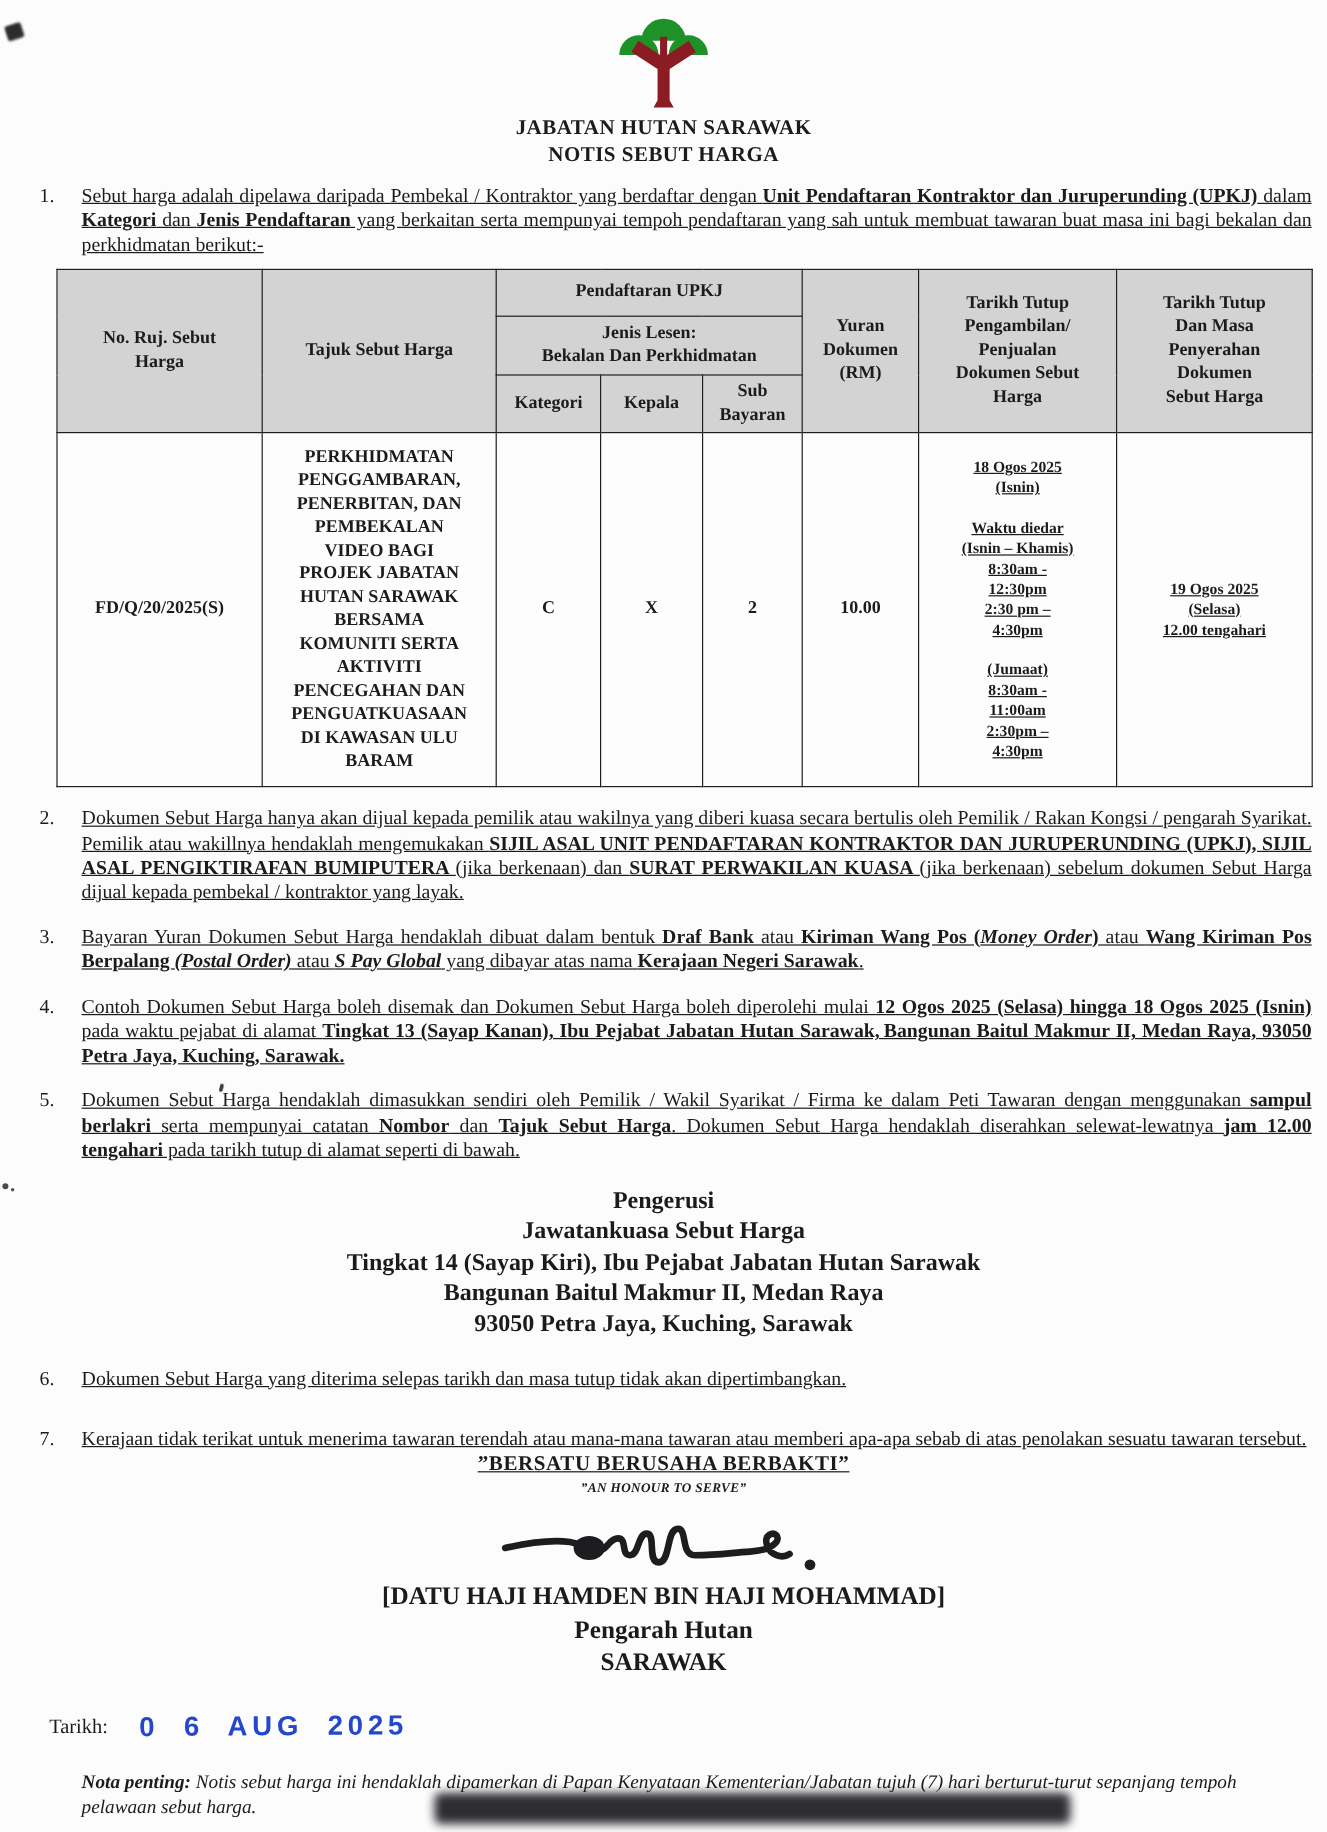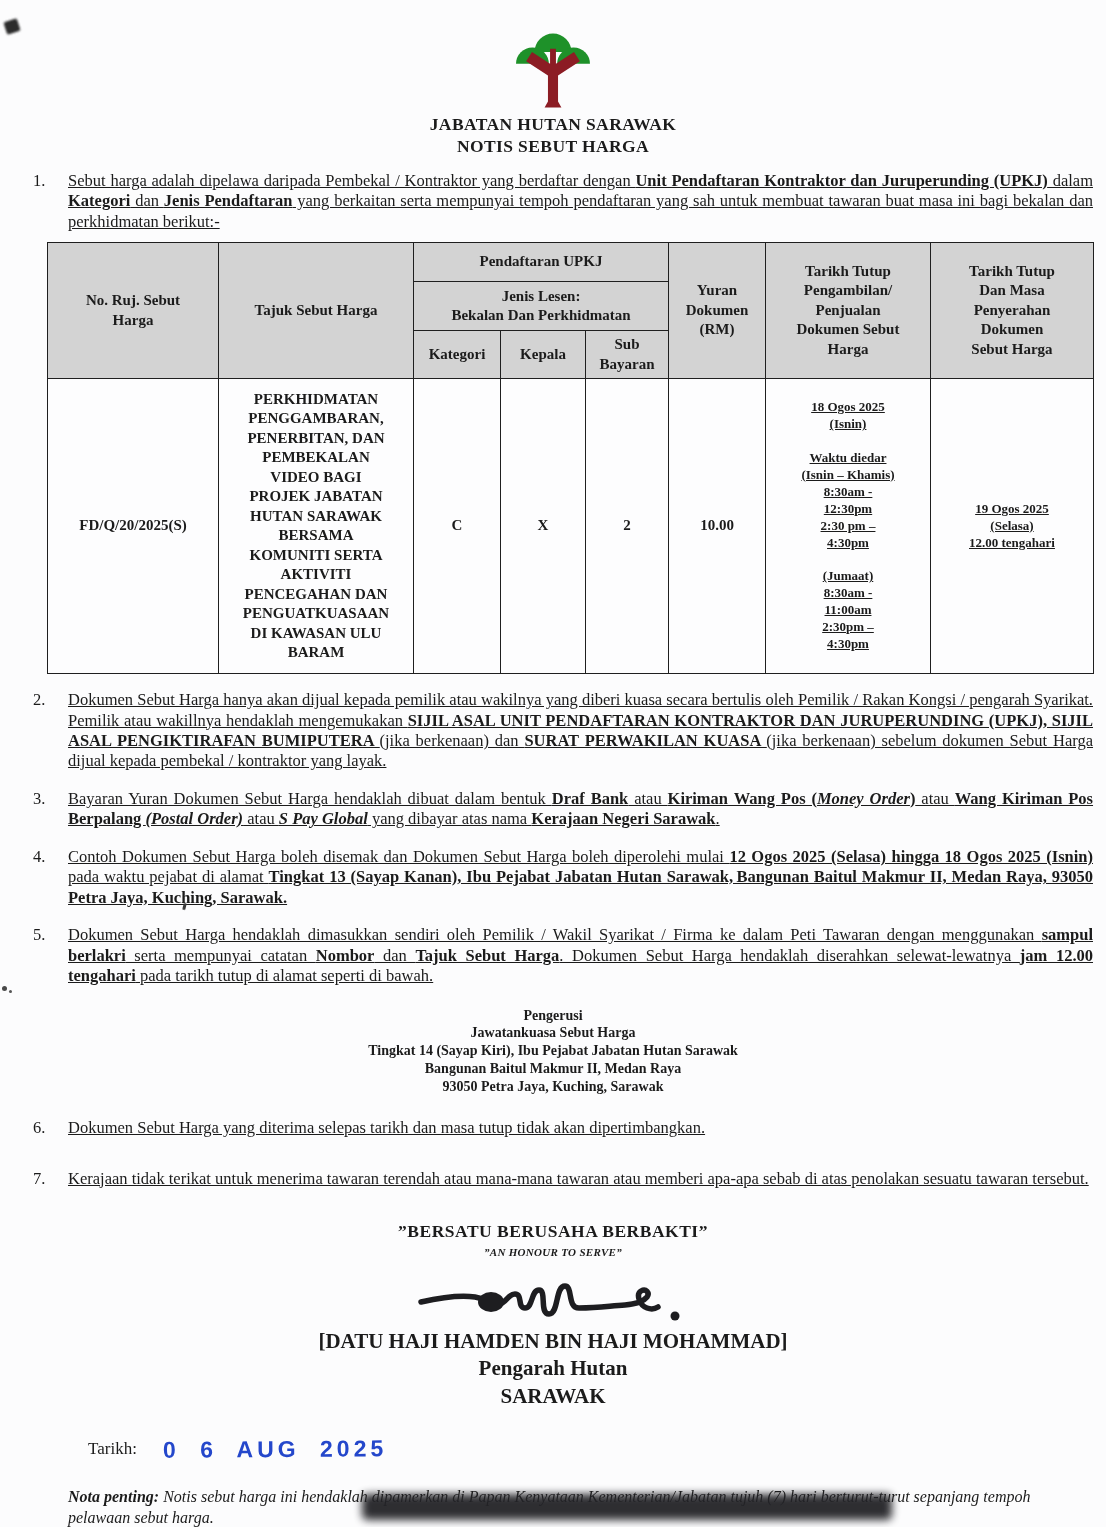--- a/index.html
+++ b/index.html
@@ -6,21 +6,21 @@
   .page{
     position:relative;
     width:1106px;height:1527px;
     margin:0 auto;
     background:#fcfcfd;
     font-family:"Liberation Serif","DejaVu Serif",serif;
     color:#1b1b1b;
     overflow:hidden;
   }
   
-  .hdr{ text-align:center; padding-top:26px; }
+  .hdr{ text-align:center; padding-top:8px; }
   .logo{ display:block; margin:0 auto 4px auto; width:118px; height:84px; }
   .hdr-title{ font-weight:bold; font-size:17.5px; line-height:1.25; letter-spacing:.4px; }
   
   .items{ margin:13px 13px 0 33px; }
   .item{ display:flex; margin-top:17px; }
   .item:first-child{ margin-top:0; }
   .item-num{ width:35px; flex:0 0 35px; font-size:16.5px; }
   .item-text{ flex:1; font-size:16.5px; line-height:1.24; text-align:justify;text-decoration:underline; }
   .b{ font-weight:bold; }
   .i{ font-style:italic; }
@@ -43,28 +43,28 @@
   }
   table.quote th{ background:#d3d3d3; }
   table.quote td{ background:#fdfdfe; }
   tr.hdr-row1 th{ height:30px; }
   tr.hdr-row2 th{ height:40px; }
   tr.hdr-row3 th{ height:34px; }
   td.cell-title{ font-size:15px; }
   td.cell-times{ font-size:13px;text-decoration:underline; }
   tr.body-row td{ height:286px; }
   
-  .addr{ text-align:center; font-weight:bold; font-size:14px; line-height:1.28; margin-top:20px; white-space:pre-line; }
-  .motto1{ text-align:center; font-weight:bold; font-size:17.5px; margin-top:32px; letter-spacing:.5px; }
+  .addr{ text-align:center; font-weight:bold; font-size:20px; line-height:1.28; margin-top:20px; white-space:pre-line; }
+  .motto1{ text-align:center; font-weight:bold; font-size:17.5px; letter-spacing:.5px;text-decoration:underline; }
   .motto2{ text-align:center; font-weight:bold; font-style:italic; font-size:11px; margin-top:4px; letter-spacing:.3px; }
   .sig-wrap{ text-align:center; margin-top:6px; }
   .sig-svg{ width:300px; height:64px; }
   .sig-name{ text-align:center; font-weight:bold; font-size:21px; line-height:1.3; white-space:pre-line; margin-top:-4px; }
   
-  .date-row{ margin:26px 0 0 88px; font-size:17px; display:flex; align-items:center; }
+  .date-row{ margin:26px 0 0 41px; font-size:17px; display:flex; align-items:center; }
   .stamp{
     font-family:"Liberation Sans","DejaVu Sans",sans-serif;
     font-weight:bold; font-size:23px; color:#2447cb;
     letter-spacing:4px; word-spacing:10px; margin-left:26px;
     transform:rotate(-.4deg);
   }
   .note{ margin:24px 40px 0 68px; font-size:16px; line-height:1.3; font-style:italic; }
   .note .lbl{ font-weight:bold;text-align:right; }
   
   .artifact{ position:absolute; pointer-events:none; }

